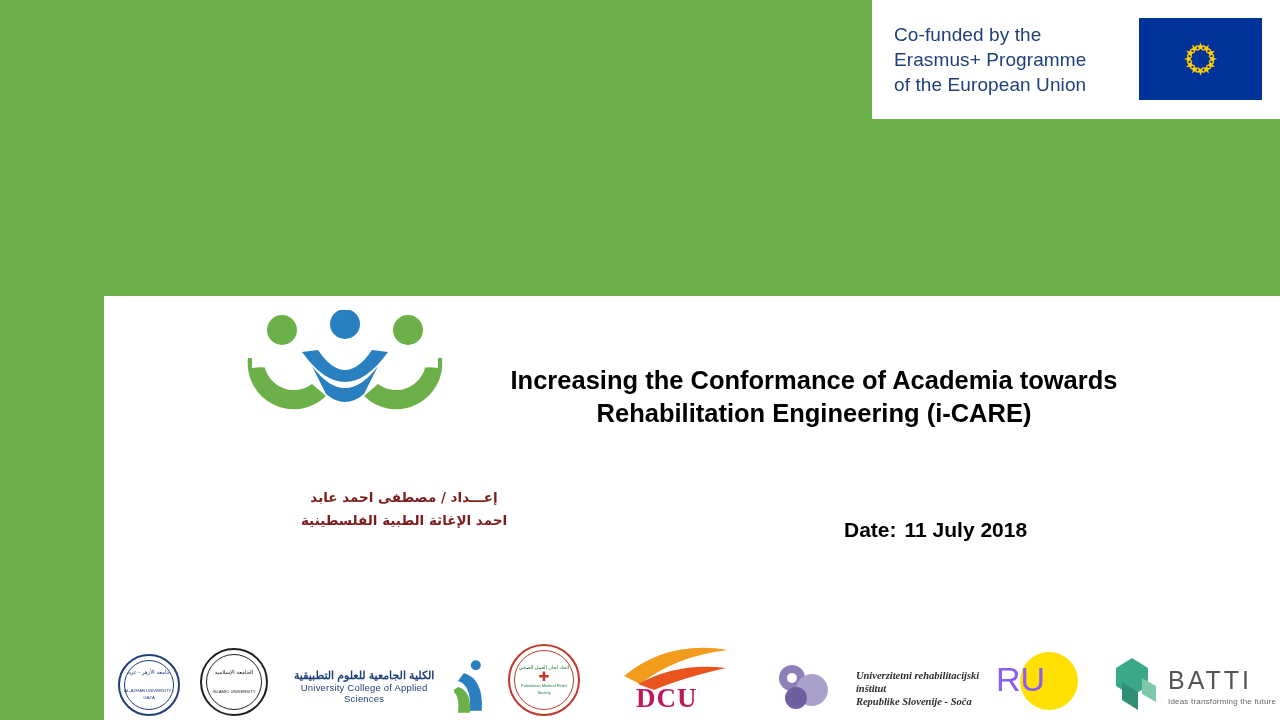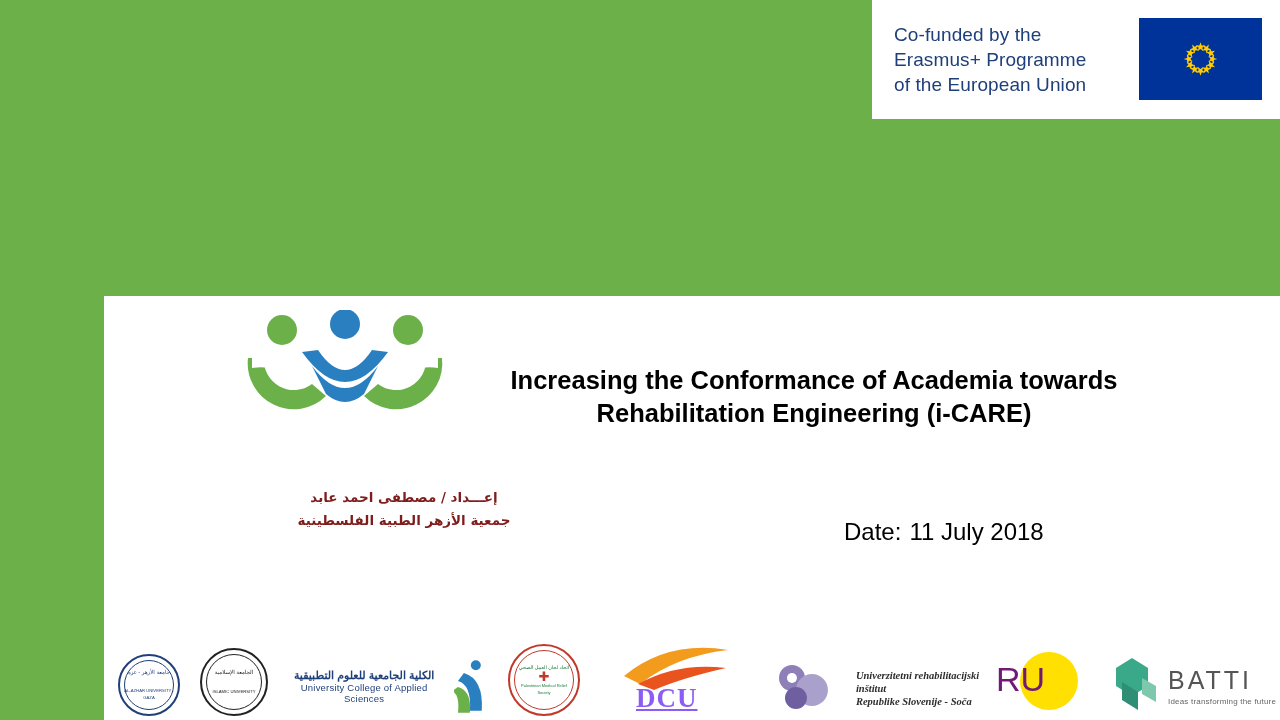--- a/index.html
+++ b/index.html
@@ -112,22 +112,22 @@
     font-weight: bold;
     font-size: 13.5px;
     line-height: 23px;
   }
 
   
   #date-line {
     position: absolute;
     left: 740px; top: 222px;
     color: #000000;
-    font-size: 24px;
-    font-weight: normal;
+    font-size: 21px;
+    font-weight: bold;
   }
   #date-line .label { margin-right: 8px; }
 
   
   #logo-strip {
     position: absolute;
     left: 0; bottom: 4px;
     width: 1176px; height: 92px;
   }
   .logo-item {
@@ -148,24 +148,23 @@
   }
   .seal .inner {
     position: absolute; inset: 4px;
     border-radius: 50%;
     border: 1px solid #777;
   }
 
   .dcu-text {
     font-family: "Liberation Serif", serif;
     font-weight: bold;
-    color: #8b5cf6;
+    color: #be185d;
     font-size: 27px;
     letter-spacing: 1px;
-    text-decoration: underline;
   }
   .uni-slo {
     font-family: "Liberation Serif", serif;
     font-style: italic;
     font-size: 10.5px;
     color: #2d2d2d;
     line-height: 13px;
     font-weight: bold;
   }
   .batti-text {
@@ -262,21 +261,21 @@
         <circle cx="168" cy="20" r="15" fill="#6cb04a"></circle>
         <path d="M202 48 A46 46 0 0 1 124 86 L138 74 A30 30 0 0 0 186 48 Z" fill="#6cb04a"></path>
         <path d="M198 44 q-30 -6 -56 16 l12 12 q20 -18 44 -14 Z" fill="#ffffff"></path>
       </svg>
     </div>
 
     <div id="project-title">Increasing the Conformance of Academia towards Rehabilitation Engineering (i-CARE)</div>
 
     <div id="author-block">
       <div>إعـــداد / مصطفى احمد عابد</div>
-      <div>جمعية الأزهر الطبية الفلسطينية</div>
+      <div>احمد الإغاثة الطبية الفلسطينية</div>
     </div>
 
     <div id="date-line">
       <span class="label">Date:</span><span>11 July 2018</span>
     </div>
 
     <div id="logo-strip">
 
       <div class="logo-item" style="left:14px; width:66px; height:68px;">
         <div class="seal" style="width:62px;height:62px;border-color:#1f3f7a;">
@@ -344,21 +343,21 @@
           <div class="uni-slo" style="text-align:left;">
             <div>Univerzitetni rehabilitacijski inštitut</div>
             <div style="font-style:italic;">Republike Slovenije - Soča</div>
           </div>
         </div>
       </div>
 
       <div class="logo-item" style="left:878px; width:110px; height:74px;">
         <div style="position:relative;width:110px;height:70px;">
           <div style="position:absolute;left:38px;top:6px;width:58px;height:58px;border-radius:50%;background:#ffe000;"></div>
-          <div style="position:absolute;left:14px;top:14px;font-size:34px;color:#701a75;font-family:'Liberation Sans',sans-serif;">RU</div>
+          <div style="position:absolute;left:14px;top:14px;font-size:34px;color:#8b5cf6;font-family:'Liberation Sans',sans-serif;">RU</div>
         </div>
       </div>
 
       <div class="logo-item" style="left:1000px; width:176px; height:74px;">
         <div style="display:flex;align-items:center;gap:8px;">
           <svg width="56" height="60" viewBox="0 0 56 60">
             <polygon points="28,2 44,12 44,30 28,40 12,30 12,12" fill="#3aa98a"></polygon>
             <polygon points="18,26 34,36 34,54 18,44" fill="#2f8f76"></polygon>
             <polygon points="38,22 52,30 52,46 38,38" fill="#7ec9ad"></polygon>
           </svg>

